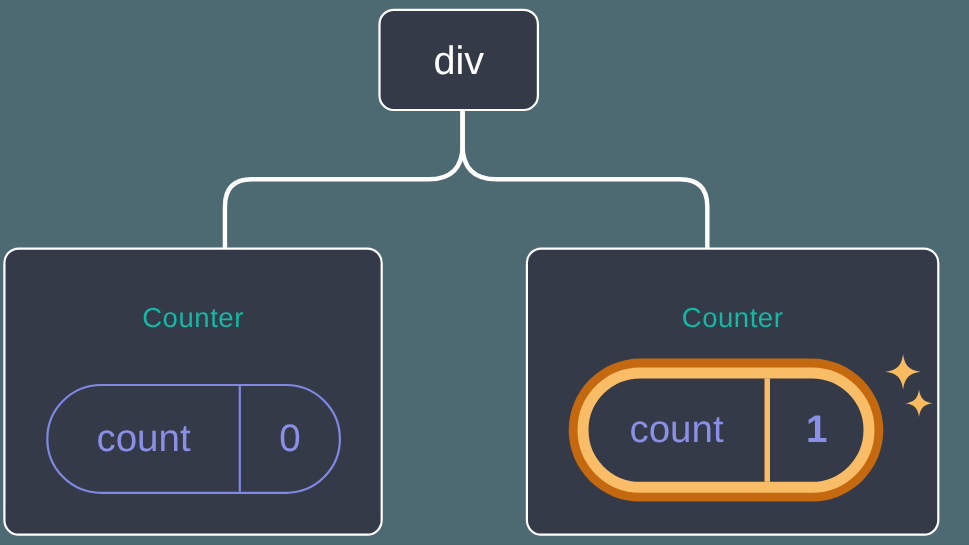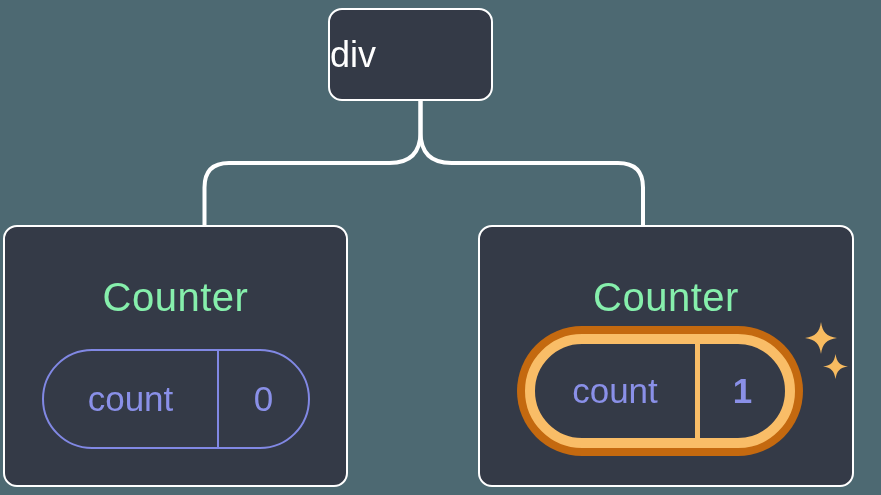--- a/index.html
+++ b/index.html
@@ -22,39 +22,40 @@
   }
   .node {
     position: absolute;
     box-sizing: border-box;
     background: #343a47;
     border: 2.5px solid #ffffff;
     border-radius: 14px;
     z-index: 2;
   }
   .root-node {
-    left: 328px;
+    left: 344px;
     top: 8px;
-    width: 165px;
+    width: 146px;
     height: 93px;
     display: flex;
     align-items: center;
+    justify-content: center;
     color: #ffffff;
     font-size: 36px;
   }
   .card-left  { left: 3px;   top: 225px; width: 345px; height: 262px; }
   .card-right { left: 478px; top: 225px; width: 376px; height: 262px; }
   .card-title {
     position: absolute;
     top: 48px;
     left: 0;
     width: 100%;
     text-align: center;
-    color: #86efac;
-    font-size: 40px;
+    color: #14b8a6;
+    font-size: 25px;
     letter-spacing: 0.5px;
   }
   
   .pill {
     position: absolute;
     box-sizing: border-box;
     left: 37px;
     top: 122px;
     width: 268px;
     height: 100px;

